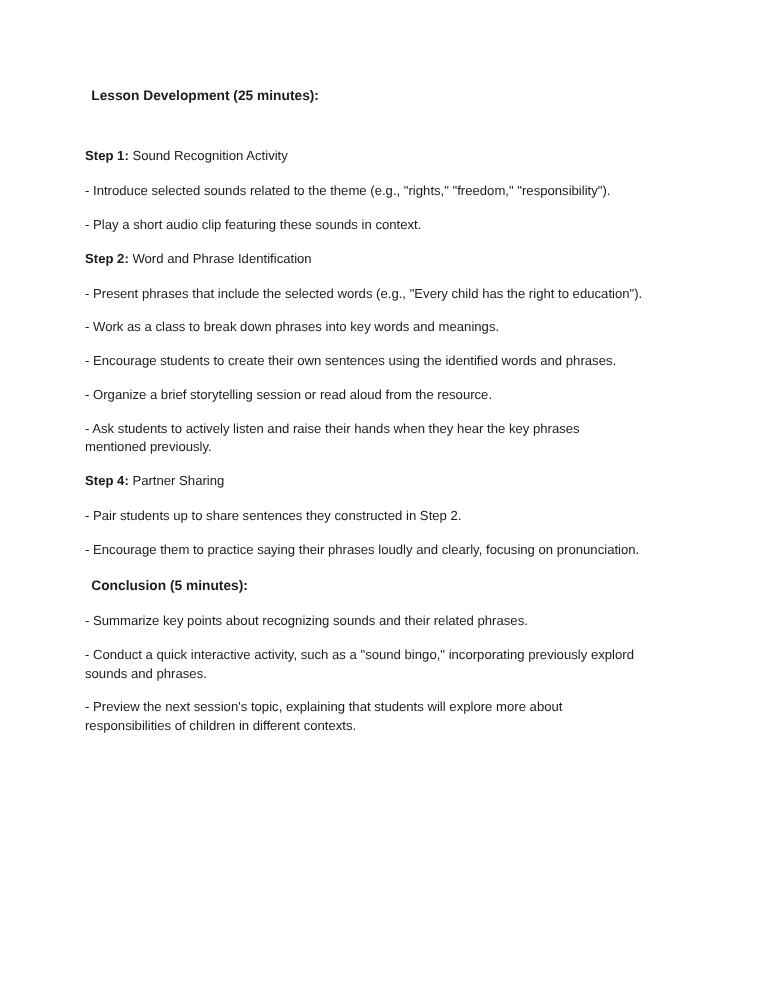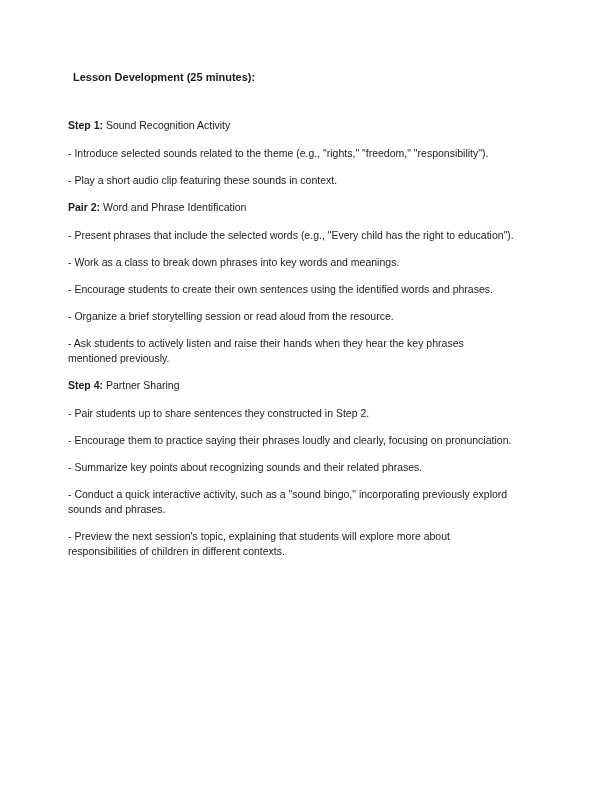--- a/index.html
+++ b/index.html
@@ -54,33 +54,34 @@
 
 <div class="page">
   <div class="doc">
 
     <p class="main-heading">Lesson Development (25 minutes):</p>
 
     <p class="step-heading"><span class="bold">Step 1:</span> <span>Sound Recognition Activity</span></p>
     <p class="bullet">- Introduce selected sounds related to the theme (e.g., "rights," "freedom," "responsibility").</p>
     <p class="bullet">- Play a short audio clip featuring these sounds in context.</p>
 
-    <p class="step-heading"><span class="bold">Pair 2:</span> <span>Word and Phrase Identification</span></p>
+    <p class="step-heading"><span class="bold">Step 2:</span> <span>Word and Phrase Identification</span></p>
     <p class="bullet">- Present phrases that include the selected words (e.g., "Every child has the right to education").</p>
     <p class="bullet">- Work as a class to break down phrases into key words and meanings.</p>
     <p class="bullet">- Encourage students to create their own sentences using the identified words and phrases.</p>
 
     <p class="bullet">- Organize a brief storytelling session or read aloud from the resource.</p>
     <p class="bullet">- Ask students to actively listen and raise their hands when they hear the key phrases
 mentioned previously.</p>
 
     <p class="step-heading"><span class="bold">Step 4:</span> <span>Partner Sharing</span></p>
     <p class="bullet">- Pair students up to share sentences they constructed in Step 2.</p>
     <p class="bullet">- Encourage them to practice saying their phrases loudly and clearly, focusing on pronunciation.</p>
 
+    <p class="conclusion-heading">Conclusion (5 minutes):</p>
     <p class="bullet">- Summarize key points about recognizing sounds and their related phrases.</p>
     <p class="bullet">- Conduct a quick interactive activity, such as a "sound bingo," incorporating previously explord
 sounds and phrases.</p>
     <p class="bullet">- Preview the next session's topic, explaining that students will explore more about
 responsibilities of children in different contexts.</p>
 
   </div>
 </div>
 
 </body></html>

